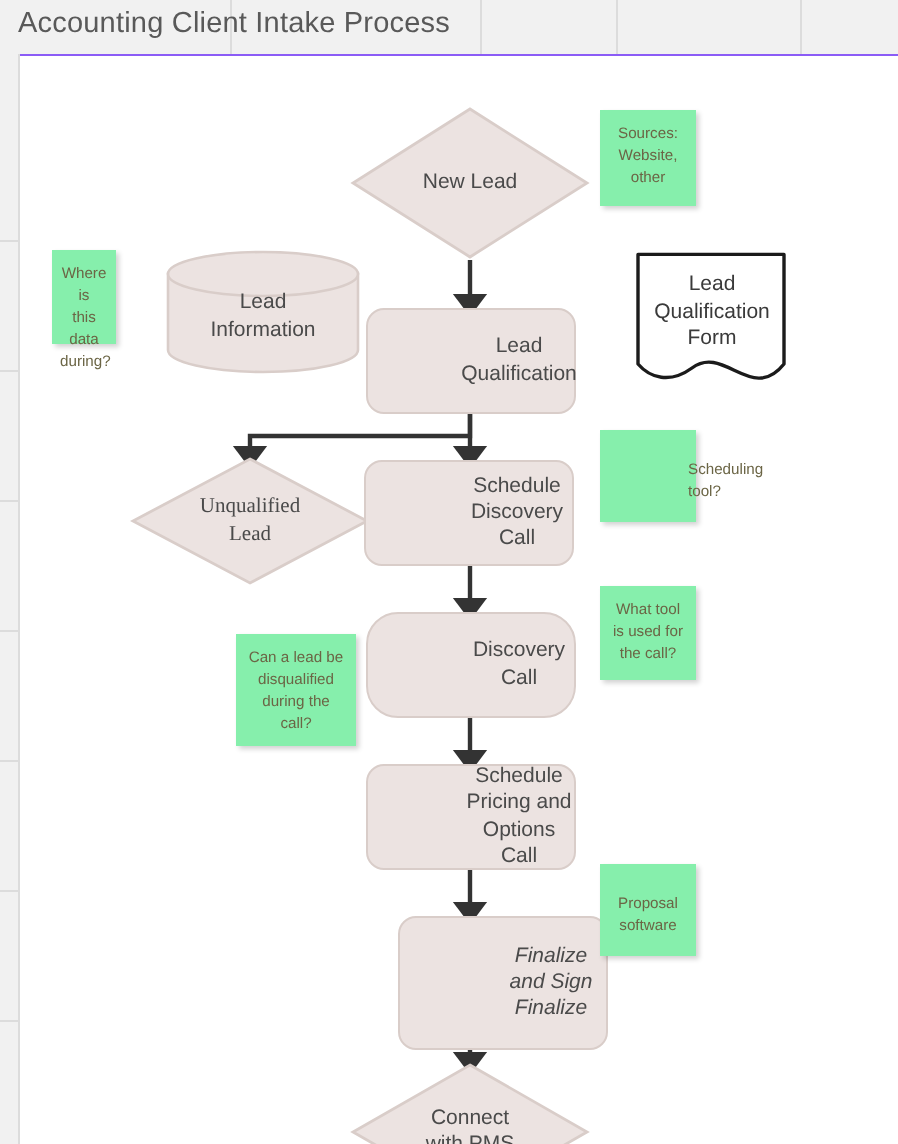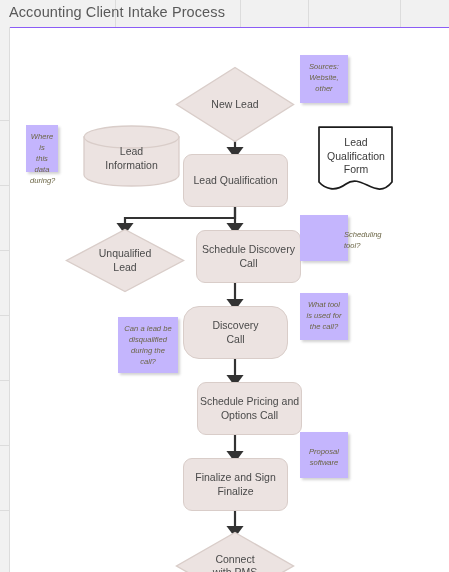--- a/index.html
+++ b/index.html
@@ -38,21 +38,21 @@
   #edges{position:absolute;left:0;top:0;width:439px;height:544px;}
 
   
   .node{
     position:absolute;display:flex;align-items:center;justify-content:center;
     text-align:center;line-height:1.25;font-size:10.5px;color:#4a4a4a;
     box-sizing:border-box;
   }
 
   .proc{
-    background:#ece3e1;border:1px solid #d9cdc9;border-radius:9px;
+    background:#ece3e1;border:1px solid #d9cdc9;border-radius:9px;padding-left:48px;
   }
 
   .diamond-wrap{position:absolute;}
   .diamond-wrap svg{position:absolute;left:0;top:0;}
   .diamond-wrap .dlabel{
     position:absolute;inset:0;display:flex;align-items:center;
     justify-content:center;text-align:center;line-height:1.25;
     font-size:10.5px;color:#4a4a4a;
   }
 
@@ -66,26 +66,25 @@
 
   .docshape{position:absolute;}
   .docshape svg{position:absolute;left:0;top:0;}
   .docshape .dclabel{
     position:absolute;left:0;right:0;top:10px;text-align:center;
     line-height:1.3;font-size:10.5px;color:#3a3a3a;
   }
 
   
   .note{
-    position:absolute;background:#c4b5fd;
+    position:absolute;background:#86efac;
     font-size:7.6px;line-height:1.45;color:#6b6545;
     text-align:center;box-sizing:border-box;
     padding:6px 4px 0 4px;
     box-shadow:1.5px 1.5px 2.5px rgba(0,0,0,0.18);
-    font-style:italic;
   }
 </style>
 </head>
 <body>
 
 <div id="app">
 
   <div id="col-header">
     <div class="col-div" style="left:115px"></div>
     <div class="col-div" style="left:240px"></div>
@@ -123,21 +122,21 @@
         <path d="M225,255 L225,278"></path>
 
         <path d="M225,331 L225,354"></path>
 
         <path d="M225,407 L225,430"></path>
 
         <path d="M225,483 L225,505"></path>
       </g>
     </svg>
 
-    <div class="diamond-wrap" style="left:165px;top:38px;width:120px;height:77px;">
+    <div class="diamond-wrap" style="left:165px;top:25px;width:120px;height:77px;">
       <svg width="120" height="77" viewBox="0 0 120 77" xmlns="http://www.w3.org/2000/svg">
         <polygon points="60,1.5 118.5,38.5 60,75.5 1.5,38.5" fill="#ece3e1" stroke="#d9cdc9" stroke-width="1.4"></polygon>
       </svg>
       <div class="dlabel">
         <span>New Lead</span>
       </div>
     </div>
 
     <div class="note" style="left:290px;top:27px;width:48px;height:48px;">
       <div>Sources:</div>
@@ -175,33 +174,33 @@
                  C 22,66 12,63 6,56
                  L6,1.2 Z" fill="#ffffff" stroke="#1b1b1b" stroke-width="1.7" stroke-linejoin="round"></path>
       </svg>
       <div class="dclabel">
         <div>Lead</div>
         <div>Qualification</div>
         <div>Form</div>
       </div>
     </div>
 
-    <div class="diamond-wrap" style="left:55px;top:200px;width:120px;height:65px;">
+    <div class="diamond-wrap" style="left:55px;top:200px;width:120px;height:65px;font-family:Liberation Serif, serif;">
       <svg width="120" height="65" viewBox="0 0 120 65" xmlns="http://www.w3.org/2000/svg">
         <polygon points="60,1.5 118.5,32.5 60,63.5 1.5,32.5" fill="#ece3e1" stroke="#d9cdc9" stroke-width="1.4"></polygon>
       </svg>
       <div class="dlabel">
         <div>
           <div>Unqualified</div>
           <div>Lead</div>
         </div>
       </div>
     </div>
 
-    <div class="node proc" style="left:186px;top:202px;width:105px;height:53px;">
+    <div class="node proc" style="left:172px;top:202px;width:105px;height:53px;">
       <div>
         <div>Schedule Discovery</div>
         <div>Call</div>
       </div>
     </div>
 
     <div class="note" style="left:290px;top:187px;width:48px;height:46px;padding-left:44px;">
       <div style="padding-top:8px">
         <div>Scheduling</div>
         <div>tool?</div>
@@ -221,28 +220,28 @@
       <div>the call?</div>
     </div>
 
     <div class="note" style="left:108px;top:289px;width:60px;height:56px;">
       <div>Can a lead be</div>
       <div>disqualified</div>
       <div>during the</div>
       <div>call?</div>
     </div>
 
-    <div class="node proc" style="left:187px;top:354px;width:105px;height:53px;">
+    <div class="node proc" style="left:173px;top:354px;width:105px;height:53px;">
       <div>
         <div>Schedule Pricing and</div>
         <div>Options Call</div>
       </div>
     </div>
 
-    <div class="node proc" style="left:173px;top:430px;width:105px;height:53px;">
+    <div class="node proc" style="left:189px;top:430px;width:105px;height:67px;font-style:italic;">
       <div>
         <div>Finalize and Sign</div>
         <div>Finalize</div>
       </div>
     </div>
 
     <div class="note" style="left:290px;top:404px;width:48px;height:46px;">
       <div style="padding-top:8px">
         <div>Proposal</div>
         <div>software</div>

